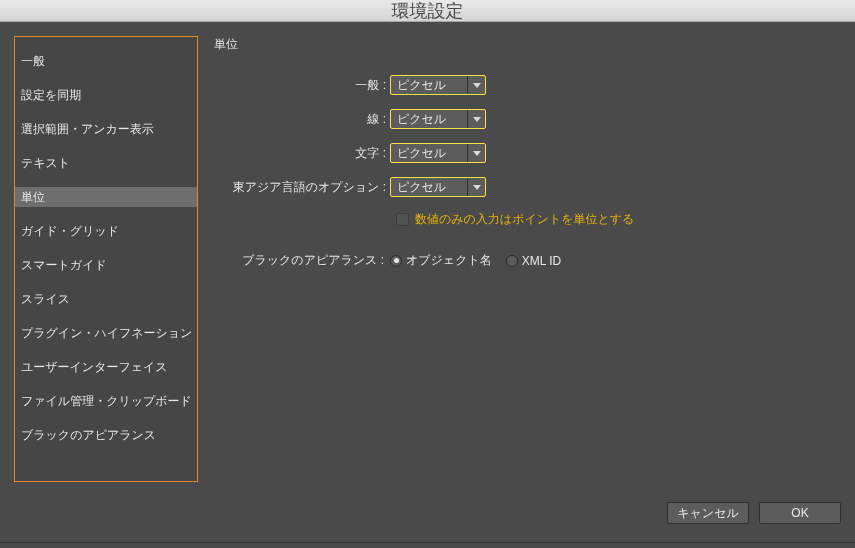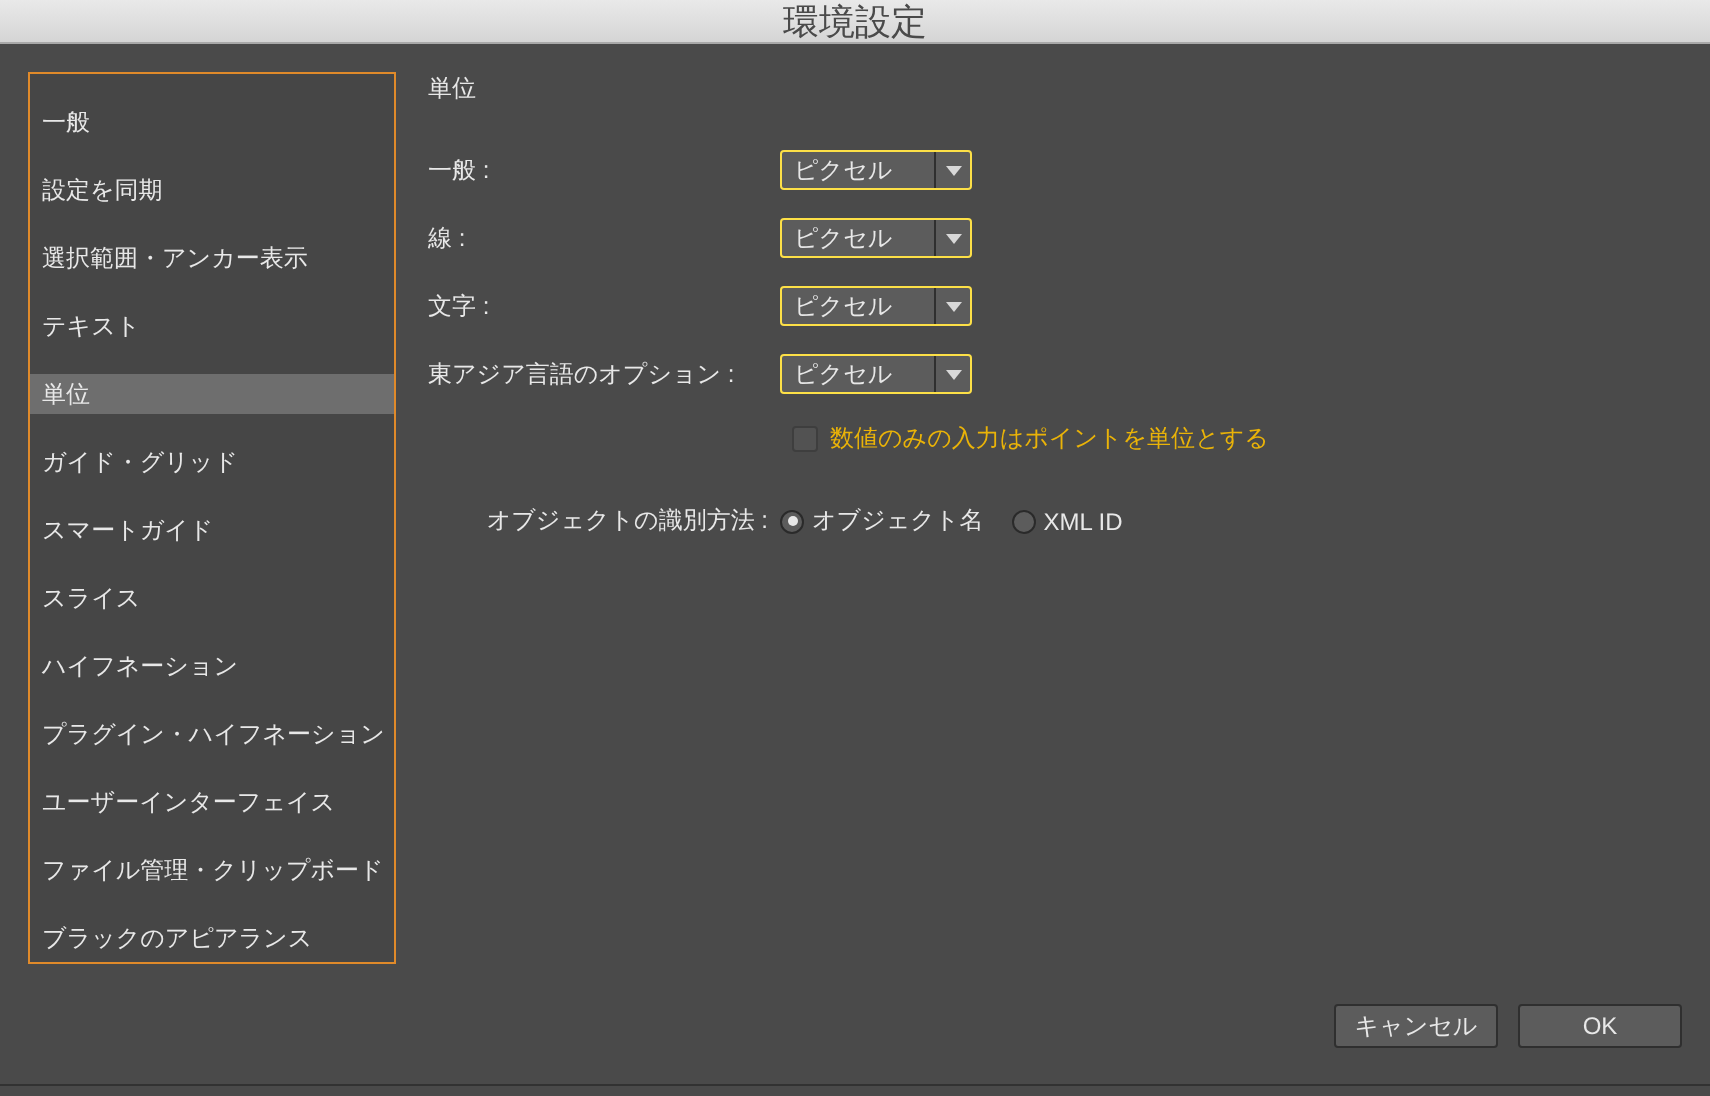--- a/index.html
+++ b/index.html
@@ -56,22 +56,22 @@
     flex-direction: column;
     gap: 14px;
     margin-bottom: 14px;
   }
   .row {
     display: flex;
     align-items: center;
   }
   .row-label {
     width: 176px;
-    text-align: left;
-    padding-right: 19px;
+    text-align: right;
+    padding-right: 4px;
     white-space: nowrap;
   }
   .select {
     display: flex;
     align-items: center;
     width: 96px;
     height: 20px;
     background: #5c5c5c;
     border: 1px solid #fde047;
     border-radius: 2px;
@@ -179,21 +179,20 @@
 <div class="body">
   <div class="sidebar">
     <div class="sidebar-item"><span>一般</span></div>
     <div class="sidebar-item"><span>設定を同期</span></div>
     <div class="sidebar-item"><span>選択範囲・アンカー表示</span></div>
     <div class="sidebar-item"><span>テキスト</span></div>
     <div class="sidebar-item selected"><span>単位</span></div>
     <div class="sidebar-item"><span>ガイド・グリッド</span></div>
     <div class="sidebar-item"><span>スマートガイド</span></div>
     <div class="sidebar-item"><span>スライス</span></div>
-    <div class="sidebar-item"><span>ハイフネーション</span></div>
     <div class="sidebar-item"><span>プラグイン・ハイフネーション</span></div>
     <div class="sidebar-item"><span>ユーザーインターフェイス</span></div>
     <div class="sidebar-item"><span>ファイル管理・クリップボード</span></div>
     <div class="sidebar-item"><span>ブラックのアピアランス</span></div>
   </div>
 
   <div class="main">
     <div class="section-title">単位</div>
 
     <div class="form-rows">
@@ -242,21 +241,21 @@
         </div>
       </div>
     </div>
 
     <div class="checkbox-row">
       <span class="checkbox disabled"></span>
       <span>数値のみの入力はポイントを単位とする</span>
     </div>
 
     <div class="radio-row">
-      <div class="radio-label-lead">オブジェクトの識別方法 :</div>
+      <div class="radio-label-lead">ブラックのアピアランス :</div>
       <label class="radio-option">
         <span class="radio">
             <span class="dot"></span>
           </span>
         <span>オブジェクト名</span>
       </label>
       <label class="radio-option">
         <span class="radio"></span>
         <span>XML ID</span>
       </label>

